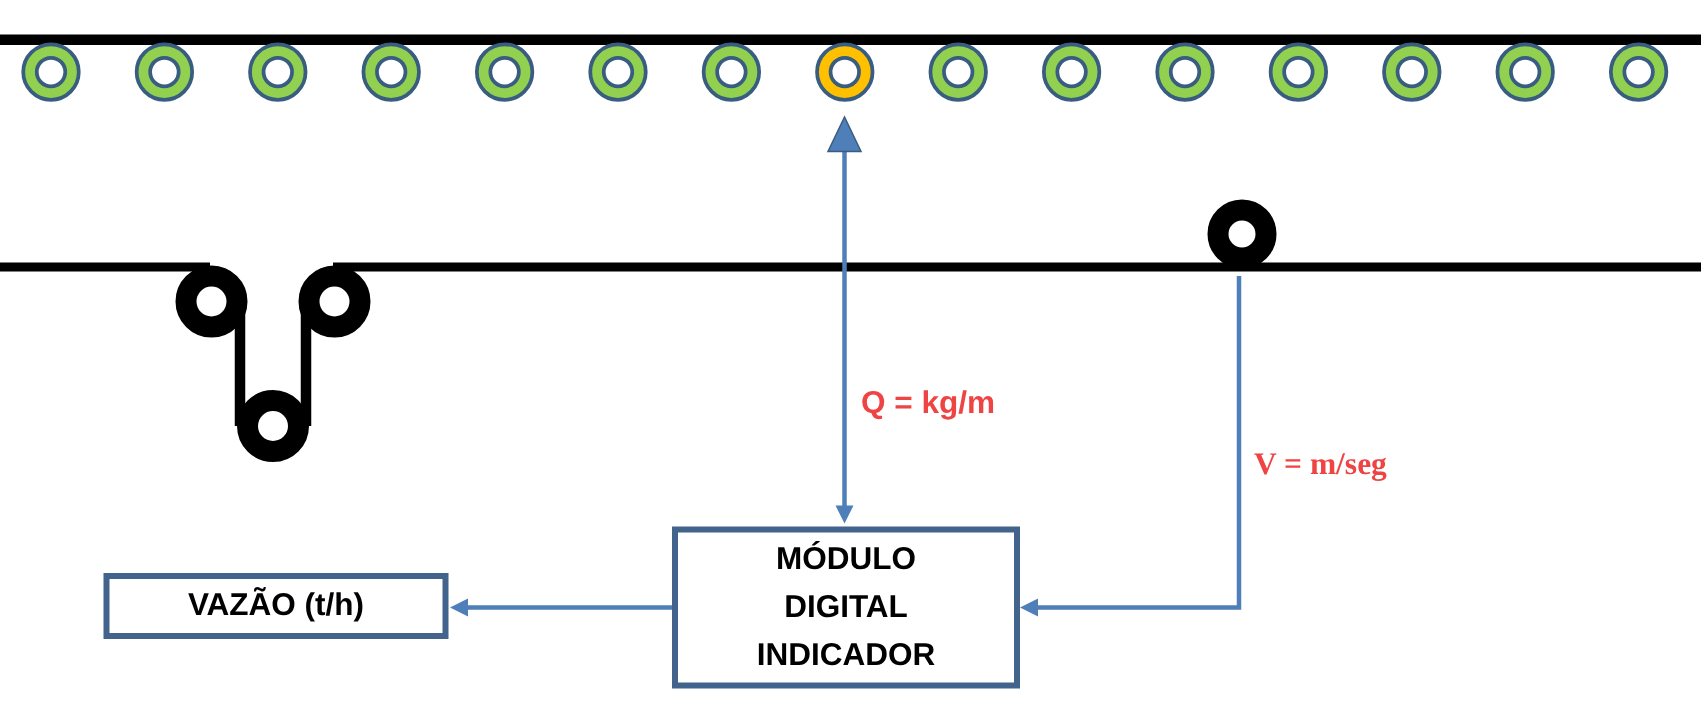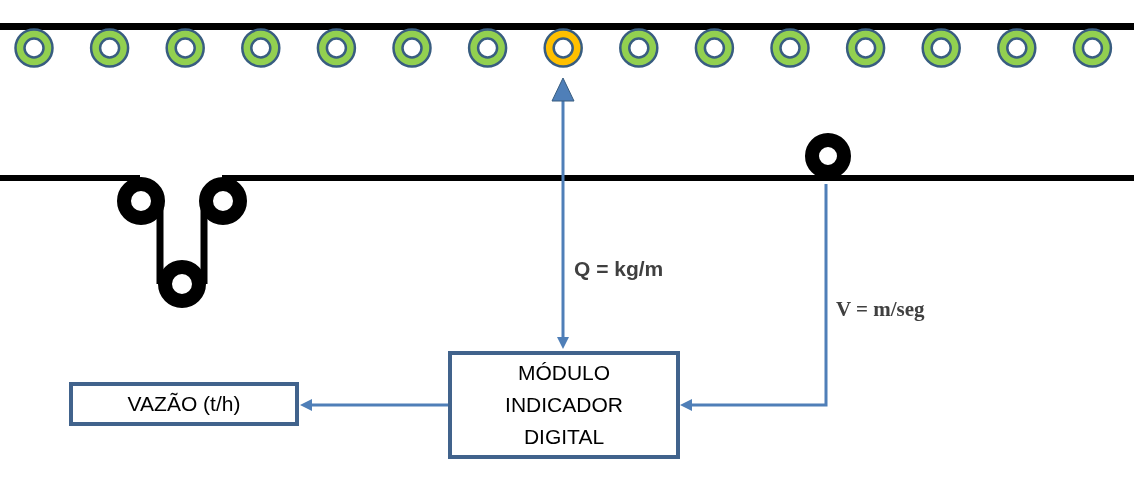--- a/index.html
+++ b/index.html
@@ -1,23 +1,23 @@
 <!DOCTYPE html>
 <html><head>
 <meta charset="utf-8">
 <style>
   html, body { margin:0; padding:0; background:#ffffff; }
   body { width:1134px; height:484px; position:relative; overflow:hidden;
          font-family:"Liberation Sans", sans-serif; }
   svg#diagram { position:absolute; left:0; top:0; }
-  .label { position:absolute; font-weight:bold; color:#404040; font-size:21px;
+  .label { position:absolute; font-weight:bold; color:#ef4444; font-size:21px;
            font-family:"Liberation Sans", sans-serif; white-space:nowrap; }
   .box { position:absolute; border:4px solid #41638c; box-sizing:border-box;
          background:#fff; display:flex; align-items:center; justify-content:center;
-         text-align:center; font-weight:normal; font-size:21px; line-height:32px; color:#000; }
+         text-align:center; font-weight:bold; font-size:21px; line-height:32px; color:#000; }
   #module-box { left:448px; top:351px; width:232px; height:108px; flex-direction:column; }
   #flow-box { left:69px; top:382px; width:230px; height:44px; }
 </style>
 </head>
 <body>
 
 <svg id="diagram" width="1134" height="484" viewBox="0 0 1134 484">
 
   <rect x="0" y="23" width="1134" height="7" fill="#000"></rect>
   <g id="rollers">
@@ -96,19 +96,19 @@
     <line x1="448" y1="405" x2="310" y2="405" stroke="#4f7fb8" stroke-width="3"></line>
     <polygon points="300,405 312,399 312,411" fill="#4f7fb8"></polygon>
   </g>
 </svg>
 
 <div class="label" style="left:574px; top:257px;">Q = kg/m</div>
 <div class="label" style="left:836px; top:297px;font-family:Liberation Serif, serif;">V = m/seg</div>
 
 <div class="box" id="module-box">
   <div>MÓDULO</div>
+  <div>DIGITAL</div>
   <div>INDICADOR</div>
-  <div>DIGITAL</div>
 </div>
 
 <div class="box" id="flow-box">
   <span>VAZÃO (t/h)</span>
 </div>
 
 </body></html>

